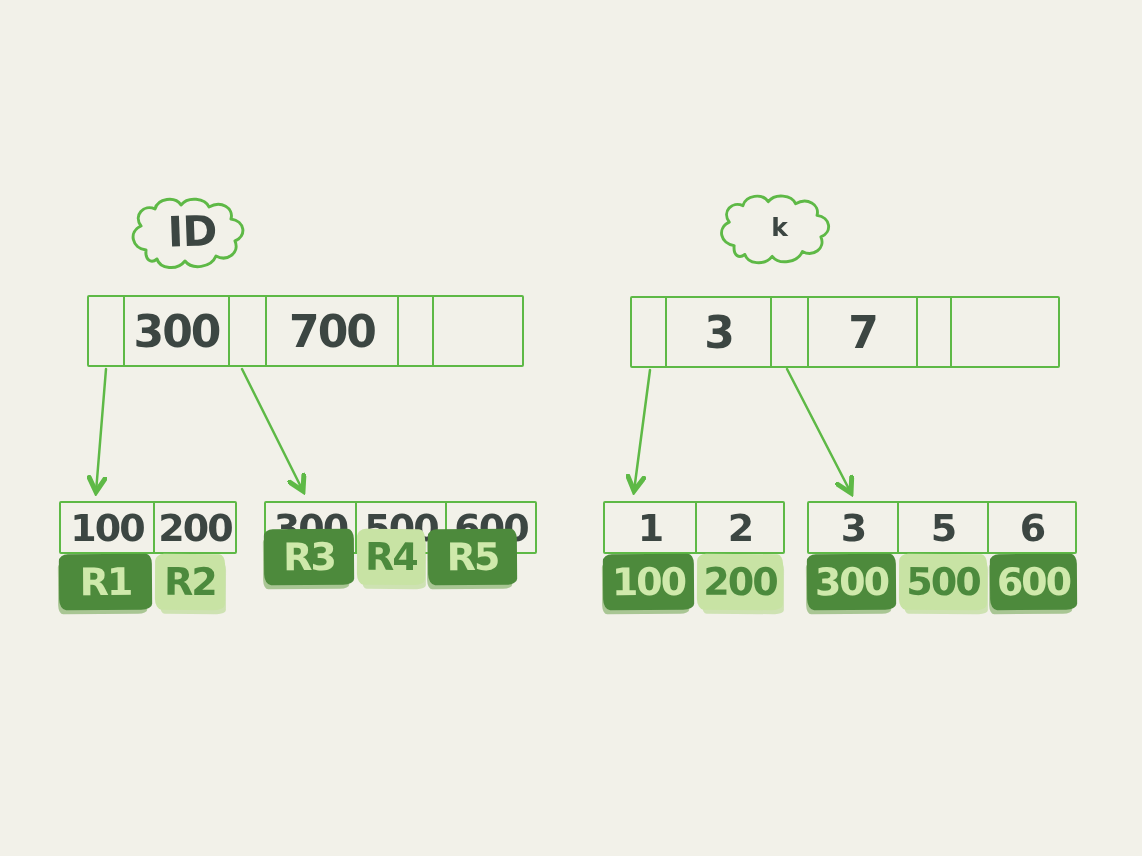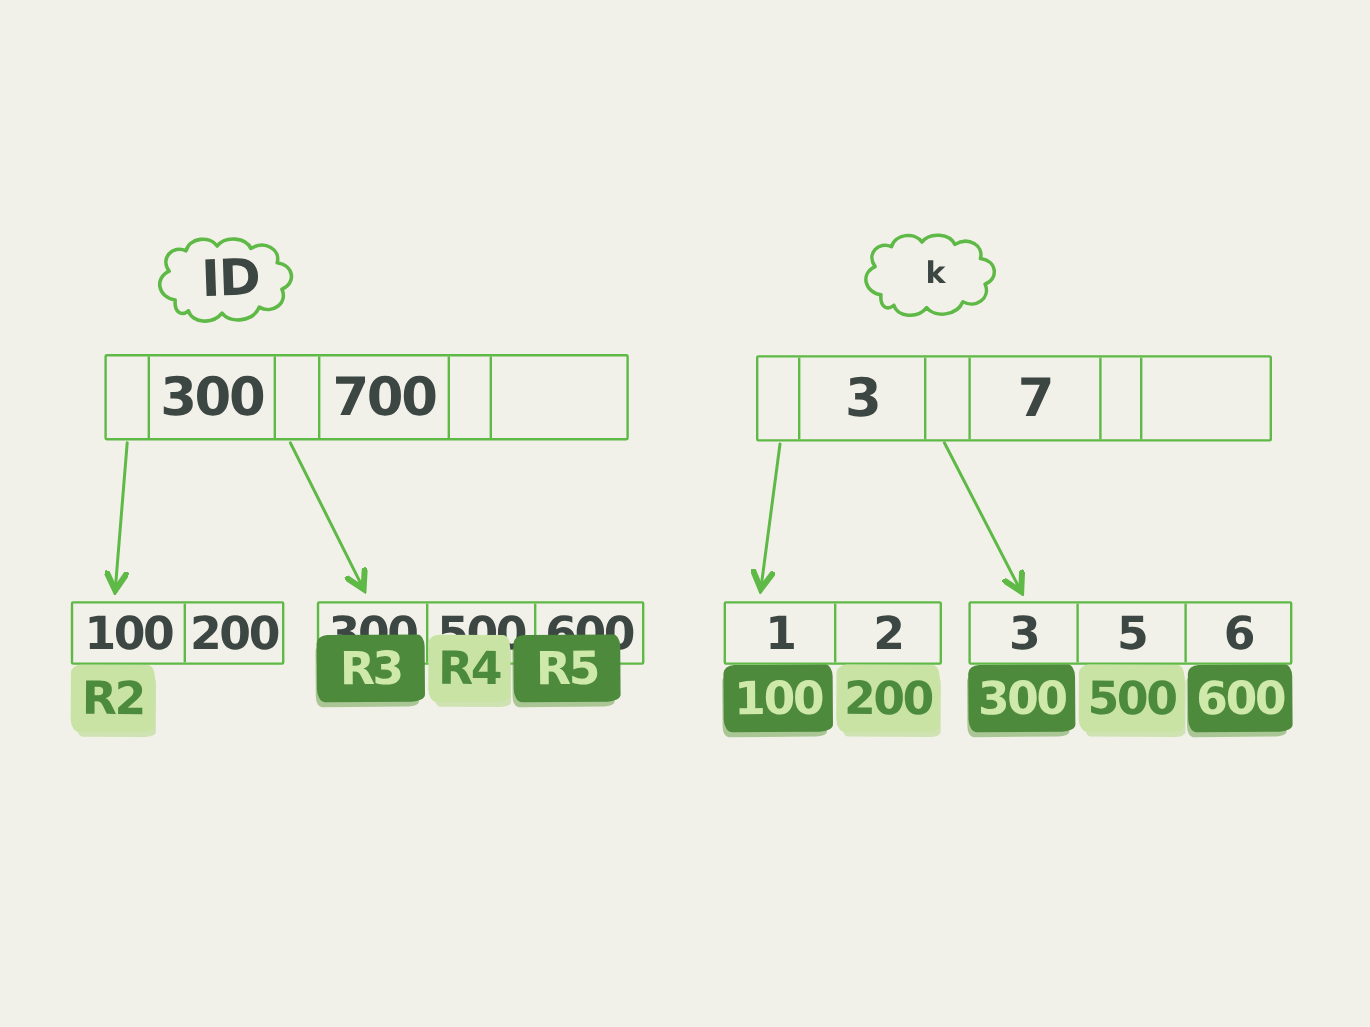--- a/index.html
+++ b/index.html
@@ -124,30 +124,31 @@
     <svg width="144" height="80" viewBox="0 0 144 80">
       <path d="M 26 56 C 12 54, 8 38, 21 32 C 13 21, 24 10, 35 15 C 38 4, 55 2, 61 11 C 68 2, 85 4, 89 13 C 101 6, 114 14, 111 25 C 125 27, 127 42, 115 47 C 120 59, 107 68, 96 62 C 91 74, 72 76, 65 67 C 57 77, 40 75, 37 65 C 31 70, 25 66, 26 56 Z"></path>
     </svg>
     <span class="cloud-label big">ID</span>
   </div>
 
   <div class="node" style="left:87px; top:295px; width:437px; height:72px">
     <div class="cell root-cell" style="width:36px"></div>
     <div class="cell root-cell" style="width:105px">300</div>
     <div class="cell root-cell" style="width:37px"></div>
-    <div class="cell root-cell" style="width:108px">700</div>
+    <div class="cell root-cell" style="width:132px">700</div>
     <div class="cell root-cell" style="width:35px"></div>
     <div class="cell root-cell"></div>
   </div>
 
   <div class="node" style="left:59px; top:501px; width:178px; height:53px">
     <div class="cell key-cell" style="width:94px">100</div>
     <div class="cell key-cell">200</div>
   </div>
   <div class="rec-row" style="left:59px; top:554px">
+    <div class="rec dark" style="width:93px">R1</div>
     <div class="rec light" style="width:70px">R2</div>
   </div>
 
   <div class="node" style="left:264px; top:501px; width:273px; height:53px">
     <div class="cell key-cell" style="width:91px">300</div>
     <div class="cell key-cell" style="width:90px">500</div>
     <div class="cell key-cell">600</div>
   </div>
   <div class="rec-row" style="left:264px; top:529px">
     <div class="rec dark" style="width:90px">R3</div>

